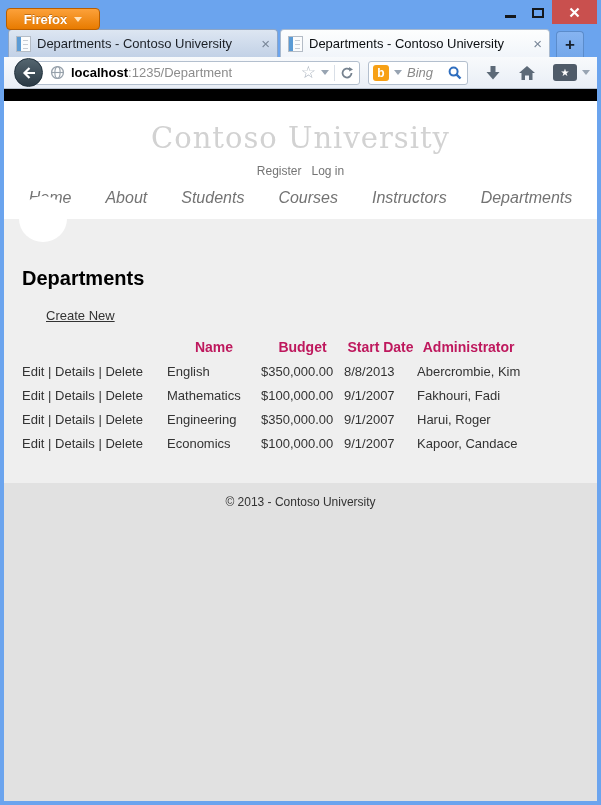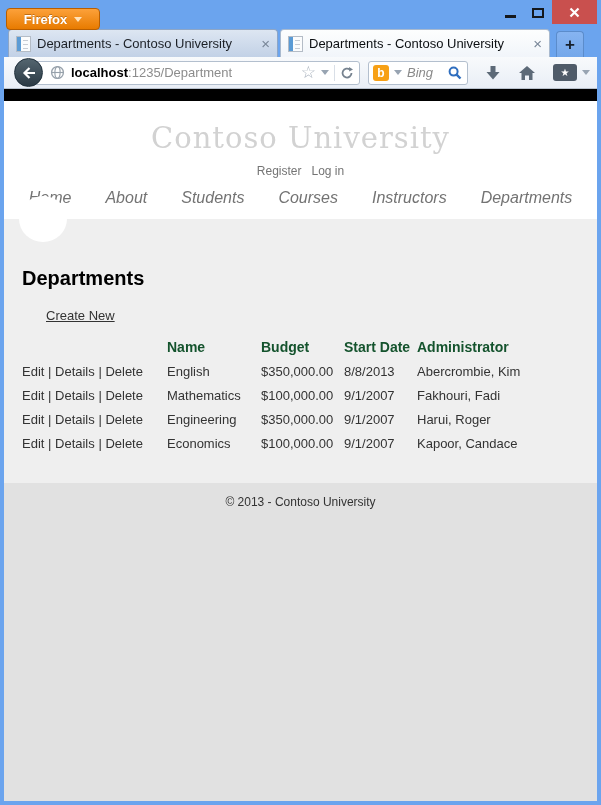--- a/index.html
+++ b/index.html
@@ -116,21 +116,21 @@
   .content { background:#efefef; height:264px; flex:0 0 auto; position:relative; padding:0 18px; }
   .curve-decoration {
     position:absolute; top:-23px; left:15px; width:48px; height:46px;
     background:#fff; border-radius:50%;
   }
   .dept-heading { margin:0; padding-top:48px; font-size:20px; font-weight:bold; color:#000; }
   .create-link-wrap { margin-top:18px; font-size:13px; }
   .create-link { color:#333; text-decoration:underline;margin-left:24px; }
   .dept-table { margin-top:12px; border-collapse:collapse; font-size:13px; color:#333; }
   .dept-table th {
-    text-align:left; font-size:14px; color:#14532d; font-weight:bold;
+    text-align:center; font-size:14px; color:#be185d; font-weight:bold;
     height:24px; padding:0; white-space:nowrap; vertical-align:middle;
   }
   .dept-table td { height:24px; padding:0; vertical-align:middle; white-space:nowrap; }
   .dept-table th:nth-child(1), .dept-table td:nth-child(1) { width:145px; }
   .dept-table th:nth-child(2), .dept-table td:nth-child(2) { width:94px; }
   .dept-table th:nth-child(3), .dept-table td:nth-child(3) { width:83px; }
   .dept-table th:nth-child(4), .dept-table td:nth-child(4) { width:73px; }
   .action-link { color:#333; }
   .sep { color:#333; }
 

